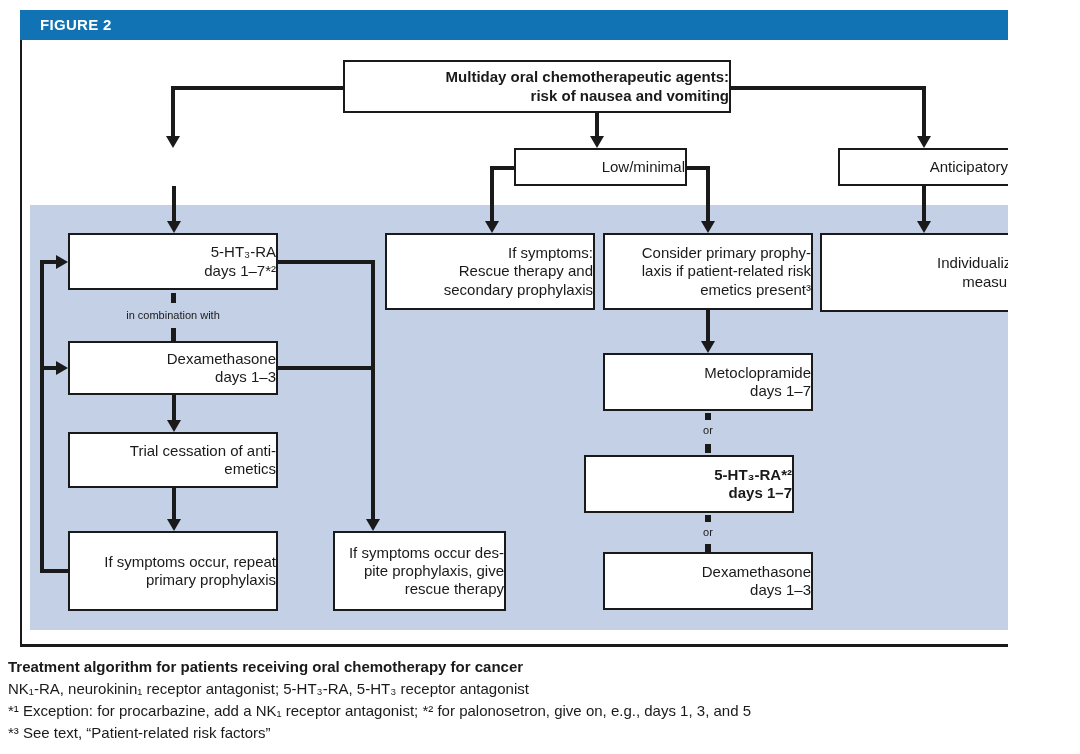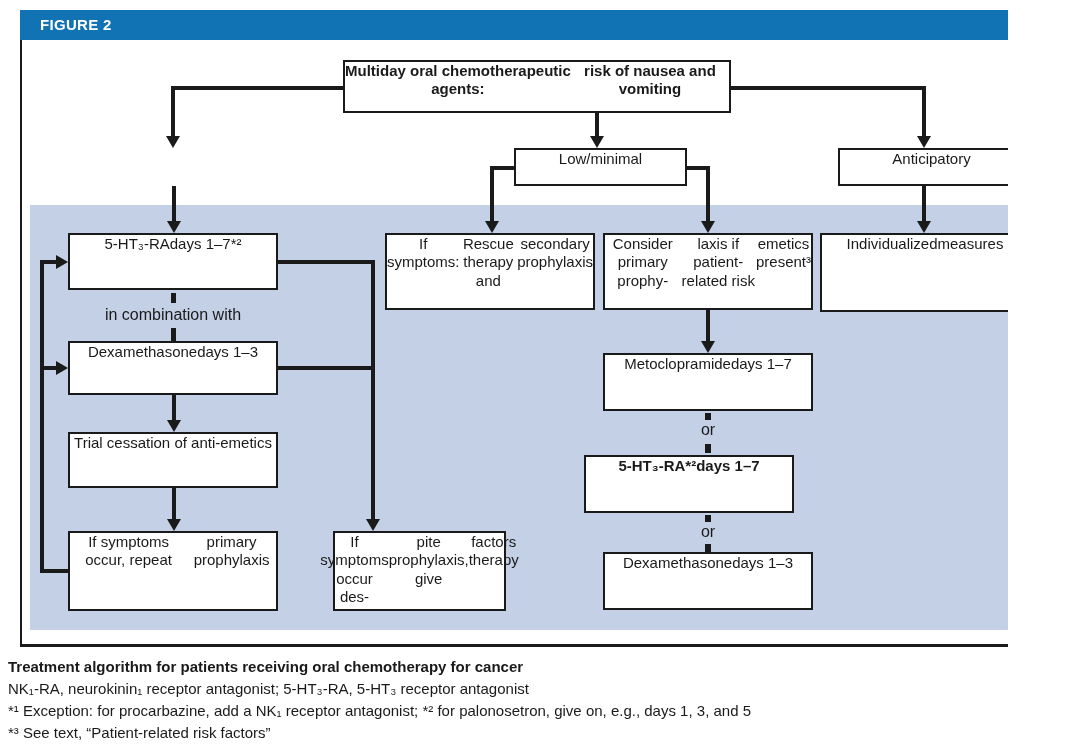--- a/index.html
+++ b/index.html
@@ -6,24 +6,24 @@
   .page{position:relative;width:1008px;height:754px;background:#ffffff;overflow:hidden;
         font-family:"Liberation Sans","DejaVu Sans",sans-serif;color:#1a1a1a;}
   .fig-header{position:absolute;left:20px;top:10px;width:1043px;height:30px;
         background:var(--header-blue,#1173b4);color:#ffffff;font-weight:bold;font-size:15px;
         line-height:30px;padding-left:20px;box-sizing:border-box;letter-spacing:.3px;}
   .b-left {position:absolute;left:20px;top:40px;width:2px;height:607px;background:#1a1a1a;}
   .b-right{position:absolute;left:1061px;top:40px;width:2px;height:607px;background:#1a1a1a;}
   .b-bot  {position:absolute;left:20px;top:644px;width:1043px;height:3px;background:#1a1a1a;}
   .panel{position:absolute;left:30px;top:205px;width:1013px;height:425px;background:var(--panel-blue,#c3d0e5);}
   .box{position:absolute;background:#ffffff;border:2px solid #1a1a1a;box-sizing:border-box;
-       display:flex;flex-direction:row;justify-content:center;align-items:flex-start;
+       display:flex;flex-direction:column;justify-content:center;align-items:flex-end;
        text-align:center;font-size:15px;line-height:1.22;}
   .bold{font-weight:bold;}
-  .lbl{position:absolute;text-align:center;font-size:16px;line-height:18px;}
+  .lbl{position:absolute;text-align:center;font-size:11px;line-height:18px;}
   .ln{position:absolute;background:#1a1a1a;}
   .arr-d{position:absolute;width:0;height:0;border-left:7px solid transparent;
          border-right:7px solid transparent;border-top:12px solid #1a1a1a;}
   .arr-r{position:absolute;width:0;height:0;border-top:7px solid transparent;
          border-bottom:7px solid transparent;border-left:12px solid #1a1a1a;}
   .caption{position:absolute;font-size:15px;line-height:18px;white-space:nowrap;}
 </style>
 </head>
 <body>
 
@@ -111,21 +111,21 @@
   <div class="arr-r" style="left:56px;top:361px;"></div>
 
   <div class="ln" style="left:278px;top:260px;width:97px;height:4px;"></div>
   <div class="ln" style="left:278px;top:366px;width:97px;height:4px;"></div>
   <div class="ln" style="left:371px;top:260px;width:4px;height:259px;"></div>
   <div class="arr-d" style="left:366px;top:519px;"></div>
 
   <div class="box" style="left:285px;top:531px;width:173px;height:80px;margin-left:48px;">
     <div>If symptoms occur des-</div>
     <div>pite prophylaxis, give</div>
-    <div>factors therapy</div>
+    <div>rescue therapy</div>
   </div>
 
   <div class="box" style="left:385px;top:233px;width:210px;height:77px;">
     <div>If symptoms:</div>
     <div>Rescue therapy and</div>
     <div>secondary prophylaxis</div>
   </div>
 
   <div class="box" style="left:603px;top:233px;width:210px;height:77px;">
     <div>Consider primary prophy-</div>

